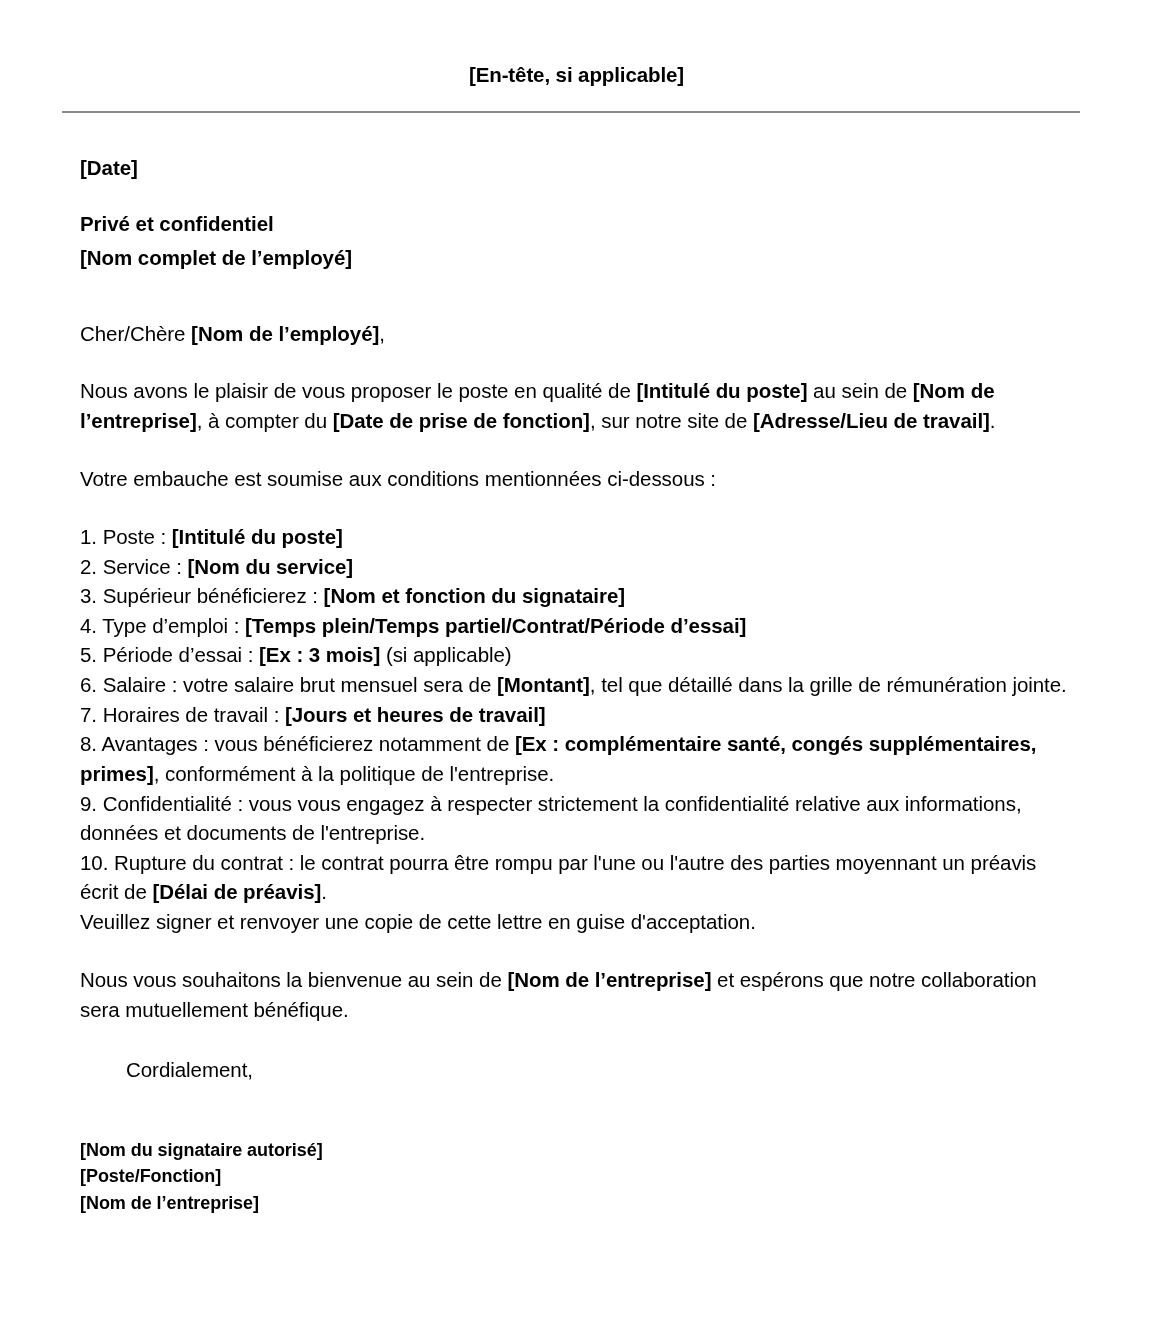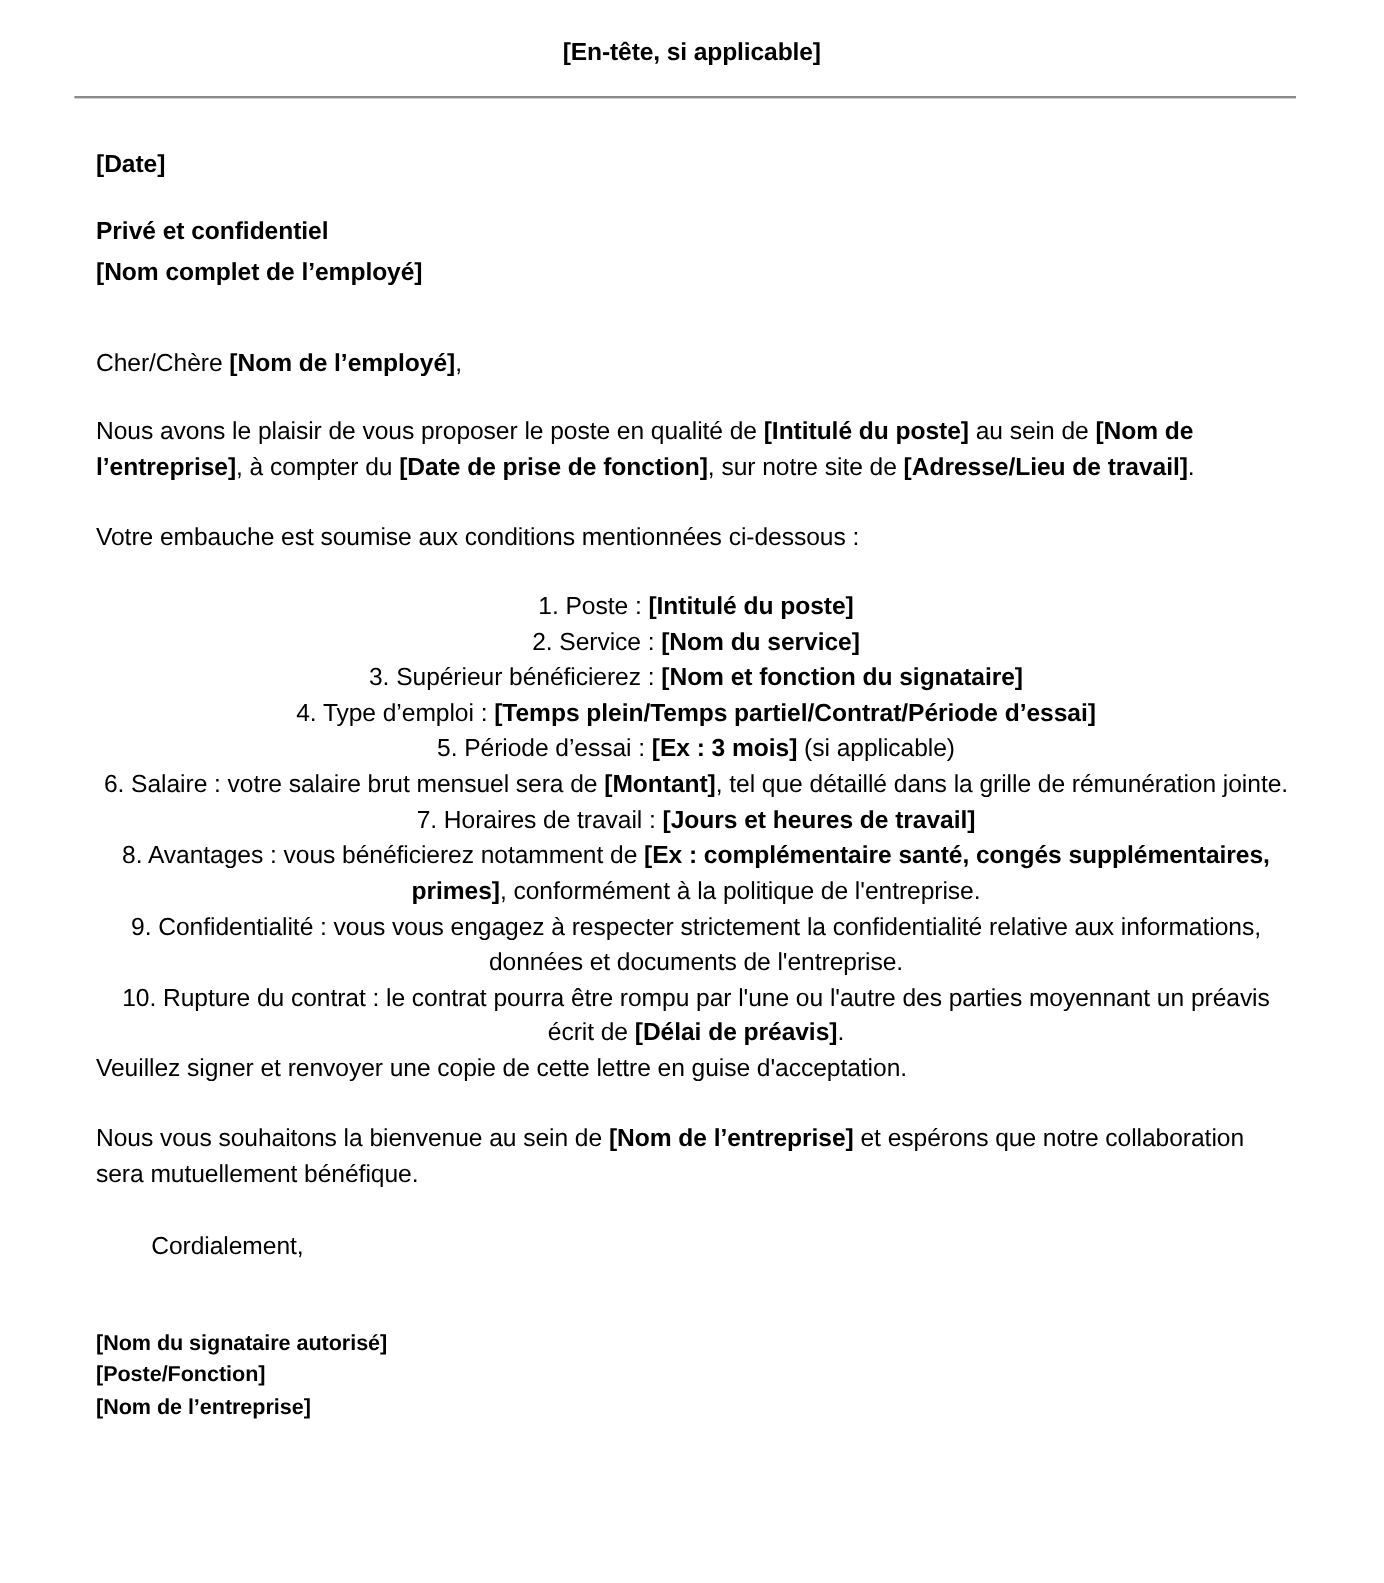--- a/index.html
+++ b/index.html
@@ -21,21 +21,21 @@
     height: 1319px;
     box-sizing: border-box;
     padding: 0;
     overflow: hidden;
   }
   .doc-header {
     text-align: center;
     font-weight: bold;
     font-size: 20.5px;
     letter-spacing: -0.1px;
-    padding-top: 32px;
+    padding-top: 63px;
     line-height: 1.2;
   }
   .header-rule {
     margin: 23px 73px 0 62px;
     height: 2px;
     background: #8a8a8a;
     border: 0;
   }
   .body-wrap {
     padding: 0 73px 0 80px;
@@ -48,21 +48,21 @@
   }
   .bold {
     font-weight: bold;
   }
   .sp-date      { margin-top: 40px; }
   .sp-priv      { margin-top: 26px; }
   .sp-tight     { margin-top: 5px; }
   .sp-salut     { margin-top: 46px; }
   .sp-para      { margin-top: 27px; }
   .sp-cond      { margin-top: 28px; }
-  .sp-list      { margin-top: 28px; text-align: center; }
+  .sp-list      { margin-top: 28px; }
   .sp-close1    { }
   .sp-close2    { margin-top: 28px; }
   .sp-cord      { margin-top: 30px; margin-left: 46px; }
   .sp-sign      { margin-top: 52px; }
   .list-line {
     font-size: 20.5px;
     line-height: 1.445;
     letter-spacing: -0.05px;
   }
   .sig-line {

